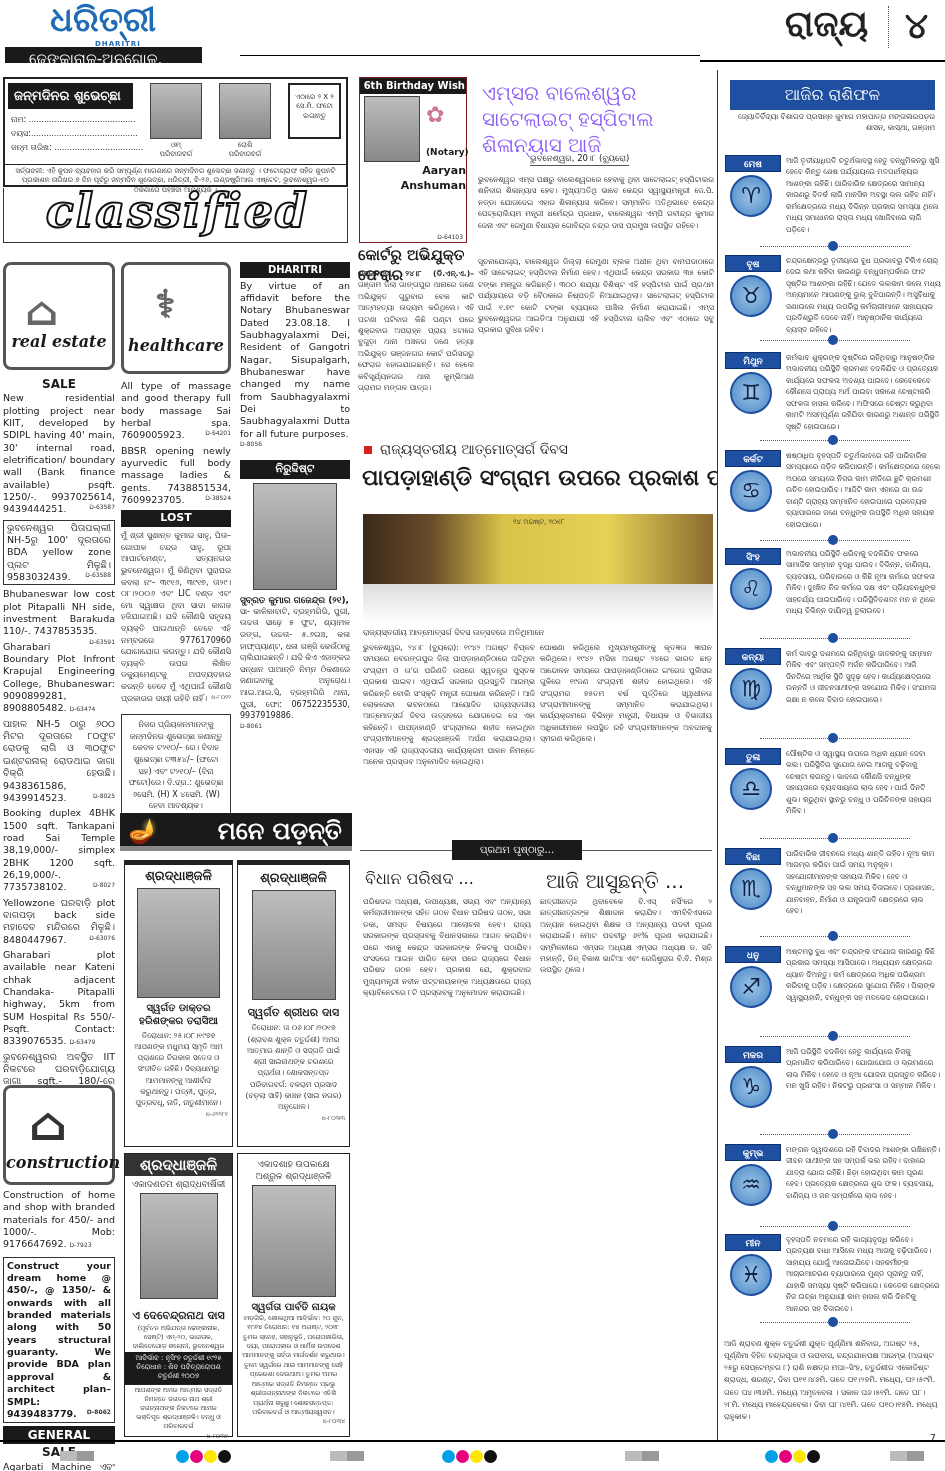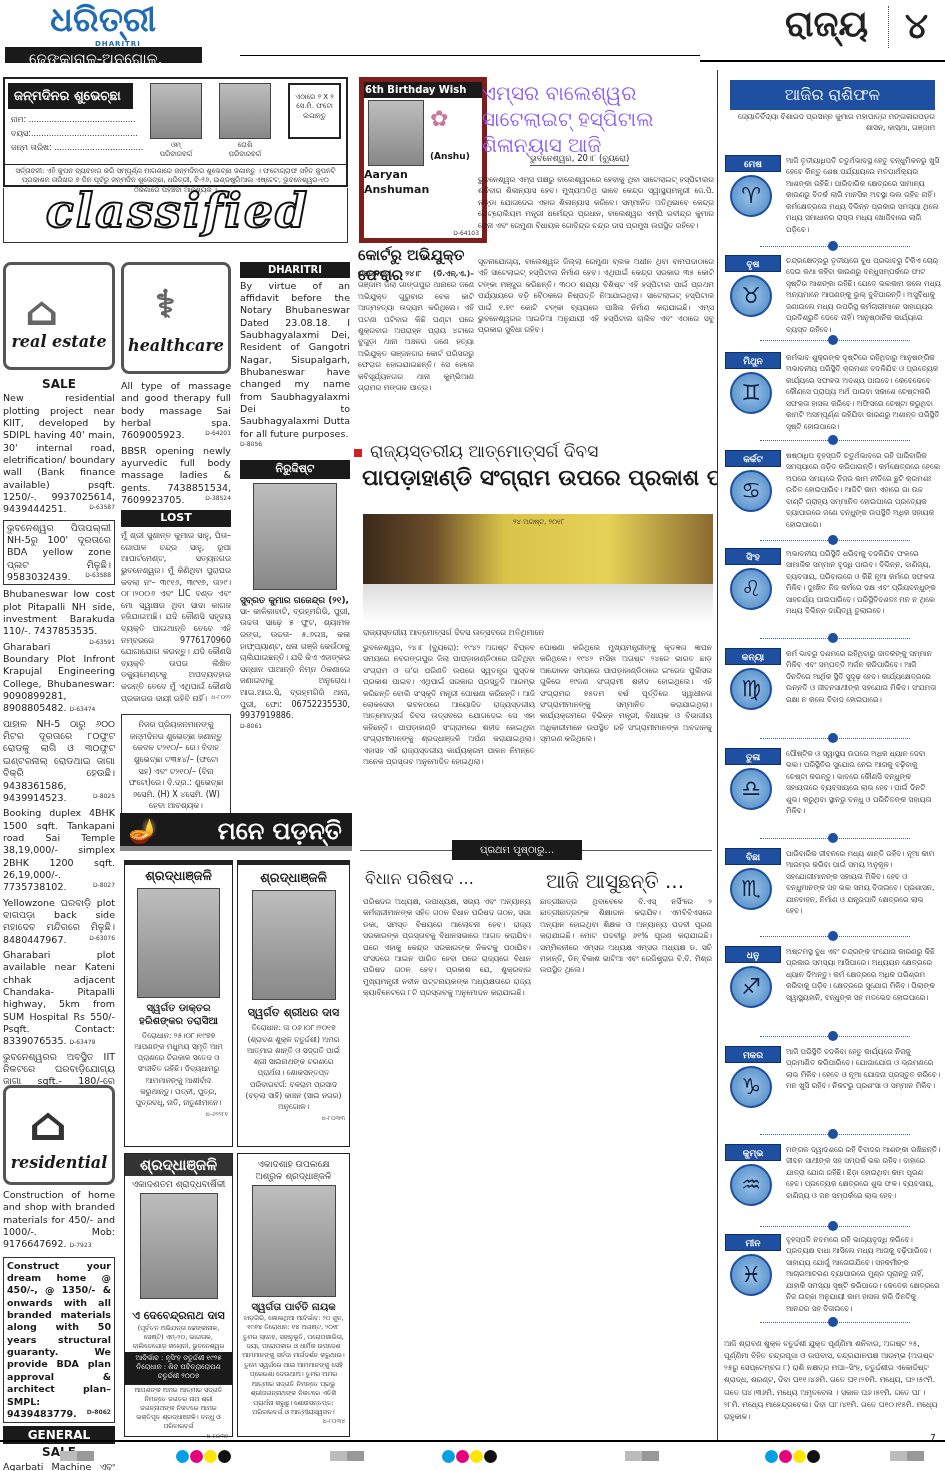--- a/index.html
+++ b/index.html
@@ -90,21 +90,21 @@
   <div class="para" style="margin-top:3px"><span>ପାହାଳ NH-5 ଠାରୁ ୬୦୦ ମିଟର ଦୂରତାରେ ୮୦ଫୁଟ ରୋଡକୁ ଲାଗି ଓ ୩୦ଫୁଟ ଇଣ୍ଟରନାଲ୍ ରୋଡଥାଇ ଜାଗା ବିକ୍ରି ହେଉଛି। 9438361586, 9439914523.</span> <span class="code">D-8025</span></div>
   <div class="para" style="margin-top:3px"><span>Booking duplex 4BHK 1500 sqft. Tankapani road Sai Temple 38,19,000/- simplex 2BHK 1200 sqft. 26,19,000/-. 7735738102.</span> <span class="code">D-8027</span></div>
   <div class="para" style="margin-top:3px"><span>Yellowzone ଘରବାଡ଼ି plot ବାଗପଡ଼ା back side ମହାଦେବ ମନ୍ଦିରରେ ମିଳୁଛି। 8480447967.</span> <span class="code">D-63076</span></div>
   <div class="para" style="margin-top:3px"><span>Gharabari plot available near Kateni chhak adjacent Chandaka- Pitapalli highway, 5km from SUM Hospital Rs 550/- Psqft. Contact: 8339076535.</span> <span class="code" style="float:none">D-63479</span></div>
   <div class="para" style="margin-top:3px"><span>ଭୁବନେଶ୍ୱରର ଅବସ୍ଥିତ IIT ନିକଟରେ ଘରବାଡ଼ିଯୋଗ୍ୟ ଜାଗା sqft.- 180/-ରେ ମିଳୁଛି। Indramani Parida: 9938737955.</span> <span class="code">D-63586</span></div>
 </div>
 
 <div class="abs" style="left:3px;top:1085px;width:112px">
   <div class="cat-card" style="height:100px;padding-top:64px">
     <div style="position:absolute;left:26px;top:8px;font-size:46px;font-style:normal;color:#333">⌂</div>
-    <span>residential</span>
+    <span>construction</span>
   </div>
   <div class="para" style="margin-top:4px"><span>Construction of home and shop with branded materials for 450/- and 1000/-. Mob: 9176647692.</span> <span class="code" style="float:none">D-7923</span></div>
   <div class="para bold-box" style="margin-top:6px"><span>Construct your dream home @ 450/-, @ 1350/- &amp; onwards with all branded materials along with 50 years structural guaranty. We provide BDA plan approval &amp; architect plan– SMPL: 9439483779.</span> <span class="code">D-8062</span></div>
   <div class="blackbar" style="font-size:12px;margin-top:3px;padding:1px">GENERAL</div>
   <div style="text-align:center;font-weight:bold;font-size:12px">SALE</div>
   <div class="para"><span>Agarbati Machine ଏବଂ Paperplate Machine ପାଇଁ ଯୋଗାଯୋଗ କରନ୍ତୁ। 9853089865.</span> </div>
 </div>
 
 <div class="abs" style="left:121px;top:262px;width:110px">
   <div class="cat-card" style="height:112px;padding-top:70px">
@@ -156,38 +156,38 @@
   <div class="code" style="padding-right:4px">ଧ-୮୦୩୧</div>
 </div>
 <div class="abs" style="left:237px;top:1153px;width:113px;height:284px;border:1.5px solid #222;text-align:center">
   <div style="font-size:9px;margin-top:4px;padding:0 6px">ଏକାଦଶାହ ଉପଲକ୍ଷେ ଅଶ୍ରୁଳ ଶ୍ରଦ୍ଧାଞ୍ଜଳି</div>
   <div class="photo" style="width:84px;height:112px;margin:3px auto"></div>
   <div style="font-size:10px;font-weight:bold">ସ୍ୱର୍ଗତା ପାର୍ବତି ନାୟକ</div>
   <div style="font-size:6.5px;line-height:1.45;padding:0 3px">ଝାଡ଼ଗିରି, କୋଲଥିଆ ଆବିର୍ଭାବ: ୨୦ ଜୁନ, ୧୯୬୪ ତିରୋଧାନ: ୧୪ ଅଗଷ୍ଟ, ୨୦୧୮ ତୁମର ସ୍ନେହ, ସହାନୁଭୂତି, ପରୋପକାରିତା, ଦୟା, ପରୋପକାର ଓ ଧାର୍ମିକ ଉପଦେଶ ଆମମାନଙ୍କୁ ସର୍ବଦା ମାର୍ଗଦର୍ଶନ କରୁଥାଉ। ତୁମେ ସ୍ୱର୍ଗରେ ଥାଇ ଆମମାନଙ୍କୁ ସେହି ପ୍ରେରଣା ଦେଉଥାଅ। ତୁମର ଅମର ଆତ୍ମାର ସଦ୍‌ଗତି ନିମନ୍ତେ ପ୍ରଭୁ ଶ୍ରୀଜଗନ୍ନାଥଙ୍କ ନିକଟରେ ଏତିକି ପ୍ରାର୍ଥନା କରୁଛୁ। ଶୋକସନ୍ତପ୍ତ: ପରିବାରବର୍ଗ ଓ ଆତ୍ମୀୟସ୍ୱଜନ।</div>
   <div class="code" style="padding-right:4px">ଧ-୮୦୩୪</div>
 </div>
 
-<div class="abs" style="left:359px;top:77px;width:128px;height:166px;border:5px solid #7f1d1d;text-align:left">
+<div class="abs" style="left:359px;top:77px;width:108px;height:166px;border:1px solid #7f1d1d;text-align:right">
   <div style="background:#1a1a1a;color:#fff;font-weight:bold;font-size:10px;padding:1px">6th Birthday Wish</div>
   <div class="photo" style="position:absolute;left:4px;top:18px;width:56px;height:66px"></div>
   <div style="position:absolute;left:66px;top:22px;font-size:22px;color:#c79">✿</div>
-  <div style="position:absolute;left:66px;top:68px;font-size:9px;font-weight:bold">(Anshu)</div>
+  <div style="position:absolute;left:66px;top:68px;font-size:9px;font-weight:bold">(Notary)</div>
   <div style="position:absolute;left:0;top:86px;width:106px;font-size:11px;font-weight:bold">Aaryan Anshuman</div>
   <div class="code" style="position:absolute;right:3px;bottom:1px">D-64103</div>
 </div>
 
 <div class="abs headline" style="left:482px;top:80px;width:235px;font-size:20px">ଏମ୍ସର ବାଲେଶ୍ୱର ସାଟେଲାଇଟ୍ ହସ୍ପିଟାଲ ଶିଳାନ୍ୟାସ ଆଜି</div>
 <div class="abs" style="left:530px;top:153px;font-size:8.5px;border-bottom:1px solid #555;padding-bottom:1px">ଭୁବନେଶ୍ୱର, 20।୮ (ବ୍ୟୁରୋ)</div>
 <div class="abs bodycol" style="left:478px;top:174px;width:236px">ଭୁବନେଶ୍ୱର ଏମ୍ସ ପକ୍ଷରୁ ବାଲେଶ୍ୱରରେ ହେବାକୁ ଥିବା ସାଟେଲାଇଟ୍ ହସ୍ପିଟାଲର ଶନିବାର ଶିଳାନ୍ୟାସ ହେବ। ମୁଖ୍ୟଅତିଥି ଭାବେ କେନ୍ଦ୍ର ସ୍ୱାସ୍ଥ୍ୟମନ୍ତ୍ରୀ ଜେ.ପି. ନଡ୍ଡା ଯୋଗଦେଇ ଏହାର ଶିଳାନ୍ୟାସ କରିବେ। ସମ୍ମାନିତ ଅତିଥିଭାବେ କେନ୍ଦ୍ର ପେଟ୍ରୋଲିୟମ ମନ୍ତ୍ରୀ ଧର୍ମେନ୍ଦ୍ର ପ୍ରଧାନ, ବାଲେଶ୍ୱର ଏମ୍ପି ରବୀନ୍ଦ୍ର କୁମାର ଜେନା ଏବଂ ରେମୁଣା ବିଧାୟକ ଗୋବିନ୍ଦ୍ର ଚନ୍ଦ୍ର ଦାସ ପ୍ରମୁଖ ଉପସ୍ଥିତ ରହିବେ।</div>
 
 <div class="abs" style="left:358px;top:245px;width:118px;font-size:15px;font-weight:bold">କୋର୍ଟରୁ ଅଭିଯୁକ୍ତ ଫେରାର</div>
 <div class="abs bodycol" style="left:358px;top:268px;width:116px"><b>ଭଞ୍ଜନଗର, ୨୪।୮ (ଡି.ଏନ୍.ଏ.)–</b> <span>ଗଞ୍ଜାମ ଜିଲା ଗାଙ୍ଗପୁର ଥାନାରେ ଜଣେ ଅଭିଯୁକ୍ତ ଗୁରୁବାର ବେକ କାଟି ଆତ୍ମହତ୍ୟା ଉଦ୍ୟମ କରିଥିଲେ। ଏହି ଘଟଣା ଘଟିବାର କିଛି ଘଣ୍ଟା ପରେ ଶୁକ୍ରବାର ଅପରାହ୍ନ ପ୍ରାୟ ୪ଟାରେ ବୁଗୁଡ଼ା ଥାନା ଅଞ୍ଚଳର ଜଣେ ହତ୍ୟା ଅଭିଯୁକ୍ତ ଭଞ୍ଜନଗର କୋର୍ଟ ପରିସରରୁ ଫେରାର ହୋଇଯାଇଛନ୍ତି। ସେ ହେଲେ କବିସୂର୍ଯ୍ୟନଗର ଥାନା କୁମ୍ଭିଆଣ ଗ୍ରାମର ମଙ୍ଗଳ ପାତ୍ର।</span></div>
 <div class="abs bodycol" style="left:478px;top:256px;width:236px">ସୂଚନାଯୋଗ୍ୟ, ବାଲେଶ୍ୱର ଜିଲ୍ଲା ରେମୁଣା ବ୍ଲକ ଅଧୀନ ଥିବା ବାମପଦାଠାରେ ଏହି ସାଟେଲାଇଟ୍ ହସ୍ପିଟାଲ ନିର୍ମାଣ ହେବ। ଏଥିପାଇଁ କେନ୍ଦ୍ର ସରକାର ୩୫ କୋଟି ଟଙ୍କା ମଞ୍ଜୁର କରିଛନ୍ତି। ୩୦୦ ଶଯ୍ୟା ବିଶିଷ୍ଟ ଏହି ହସ୍ପିଟାଲ ପାଇଁ ପ୍ରଥମ ପର୍ଯ୍ୟାୟରେ ବଡ଼ି ବୈଠକରେ ନିଷ୍ପତ୍ତି ନିଆଯାଇଥିଲା। ସାଟେଲାଇଟ୍ ହସ୍ପିଟାଲ ପାଇଁ ୧.୭୯ କୋଟି ଟଙ୍କା ବ୍ୟୟରେ ପାଞ୍ଚିଲ ନିର୍ମାଣ କରାଯାଇଛି। ଏମ୍ସ ଭୁବନେଶ୍ୱରର ଆଇଡିଆ ଅନୁଯାୟୀ ଏହି ହସ୍ପିଟାଲ ଚାଲିବ ଏବଂ ଏଠାରେ ସବୁ ପ୍ରକାର ସୁବିଧା ରହିବ।</div>
 
-<div class="abs" style="left:354px;top:440px;width:350px;font-size:17px"><span style="display:inline-block;width:8px;height:8px;background:#d42020;margin-right:8px"></span><span>ରାଜ୍ୟସ୍ତରୀୟ ଆତ୍ମୋତ୍ସର୍ଗ ଦିବସ</span></div>
+<div class="abs" style="left:364px;top:440px;width:350px;font-size:14px"><span style="display:inline-block;width:8px;height:8px;background:#d42020;margin-right:8px"></span><span>ରାଜ୍ୟସ୍ତରୀୟ ଆତ୍ମୋତ୍ସର୍ଗ ଦିବସ</span></div>
 <div class="abs" style="left:362px;top:463px;width:355px;font-size:22px;font-weight:bold;white-space:nowrap;overflow:hidden">ପାପଡ଼ାହାଣ୍ଡି ସଂଗ୍ରାମ ଉପରେ ପ୍ରକାଶ ପାଇବ ସ୍ୱତନ୍ତ୍ର ପୁସ୍ତକ</div>
 <div class="abs" style="left:363px;top:514px;width:350px;height:110px;background:linear-gradient(90deg,#3a2a1a 0%,#6b4d2a 20%,#d9c248 40%,#e6d257 70%,#8a6a30 100%)">
   <div style="position:absolute;left:150px;top:4px;font-size:7px;color:#333">୨୪ ଅଗଷ୍ଟ, ୨୦୧୮</div>
   <div style="position:absolute;left:0;bottom:0;width:100%;height:40px;background:linear-gradient(#ddd,#fff)"></div>
 </div>
 <div class="abs" style="left:363px;top:628px;width:350px;font-size:8px">ରାଜ୍ୟସ୍ତରୀୟ ଆତ୍ମୋତ୍ସର୍ଗ ଦିବସ ଉତ୍ସବରେ ଅତିଥିମାନେ</div>
 <div class="abs bodycol" style="left:363px;top:642px;width:172px">ଭୁବନେଶ୍ୱର, ୨୪।୮ (ବ୍ୟୁରୋ): ୧୯୪୨ ଅଗଷ୍ଟ ବିପ୍ଳବ ସମୟରେ ନବରଙ୍ଗପୁର ଜିଲା ପାପଡ଼ାହାଣ୍ଡିଠାରେ ଘଟିଥିବା ସଂଗ୍ରାମ ଓ ତା’ର ପରିଣତି ଉପରେ ସ୍ୱତନ୍ତ୍ର ପୁସ୍ତକ ପ୍ରକାଶ ପାଇବ। ଏଥିପାଇଁ ସରକାର ପ୍ରସ୍ତୁତି ଆରମ୍ଭ କରିଛନ୍ତି ବୋଲି ସଂସ୍କୃତି ମନ୍ତ୍ରୀ ଘୋଷଣା କରିଛନ୍ତି। ଆଜି ଲୋକସେବା ଭବନଠାରେ ଆୟୋଜିତ ରାଜ୍ୟସ୍ତରୀୟ ଆତ୍ମୋତ୍ସର୍ଗ ଦିବସ ଉତ୍ସବରେ ଯୋଗଦେଇ ସେ ଏହା କହିଛନ୍ତି। ପାପଡ଼ାହାଣ୍ଡି ସଂଗ୍ରାମରେ ଶହୀଦ ହୋଇଥିବା ସଂଗ୍ରାମୀମାନଙ୍କୁ ଶ୍ରଦ୍ଧାଞ୍ଜଳି ଅର୍ପଣ କରାଯାଇଥିଲା। ଏହାସହ ଏହି ରାଜ୍ୟସ୍ତରୀୟ କାର୍ଯ୍ୟକ୍ରମ ପାଳନ ନିମନ୍ତେ ଅନେକ ପ୍ରସ୍ତାବ ଅନୁମୋଦିତ ହୋଇଥିଲା।</div>
 <div class="abs bodycol" style="left:540px;top:642px;width:172px">ଘୋଷଣା କରିଥିଲେ ମୁଖ୍ୟମନ୍ତ୍ରୀଙ୍କୁ କୃତଜ୍ଞତା ଜ୍ଞାପନ କରିଥିଲେ। ୧୯୪୨ ମସିହା ଅଗଷ୍ଟ ୨୪ରେ ଭାରତ ଛାଡ଼ ଆନ୍ଦୋଳନ ସମୟରେ ପାପଡ଼ାହାଣ୍ଡିଠାରେ ଇଂରେଜ ପୁଲିସର ଗୁଳିରେ ୧୯ଜଣ ସଂଗ୍ରାମୀ ଶହୀଦ ହୋଇଥିଲେ। ଏହି ସଂଗ୍ରାମର ୭୫ତମ ବର୍ଷ ପୂର୍ତ୍ତିରେ ସ୍ୱାଧୀନତା ସଂଗ୍ରାମୀମାନଙ୍କୁ ସମ୍ମାନିତ କରାଯାଇଥିଲା। କାର୍ଯ୍ୟକ୍ରମରେ ବିଭିନ୍ନ ମନ୍ତ୍ରୀ, ବିଧାୟକ ଓ ବିଭାଗୀୟ ଅଧିକାରୀମାନେ ଉପସ୍ଥିତ ରହି ସଂଗ୍ରାମୀମାନଙ୍କ ଅବଦାନକୁ ସ୍ମରଣ କରିଥିଲେ।</div>
 
 <div class="abs" style="left:360px;top:850px;width:352px;border-top:1px solid #555"></div>

